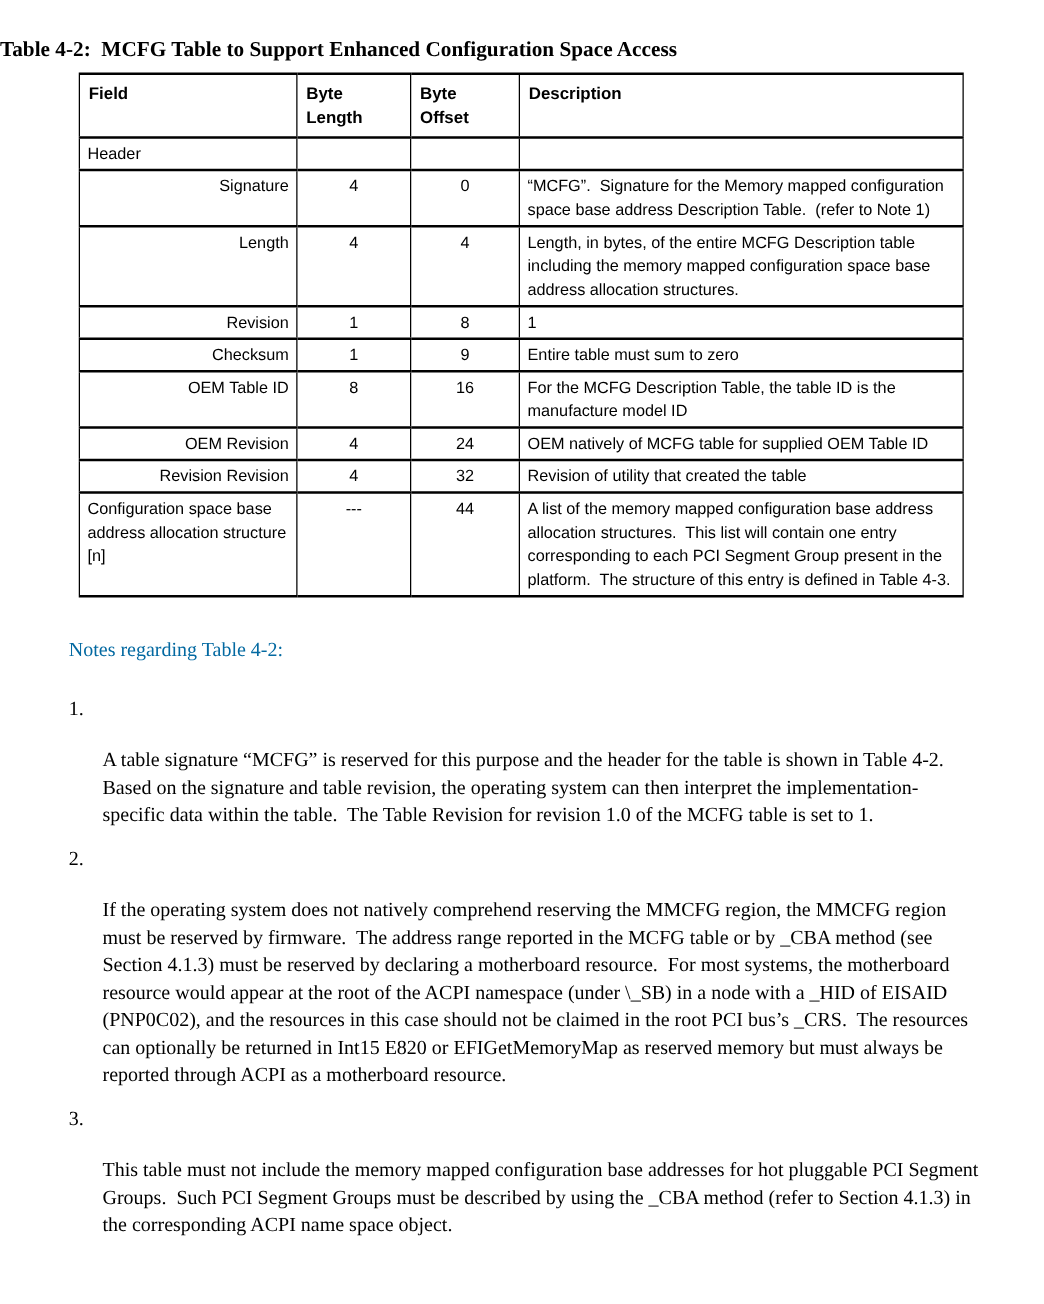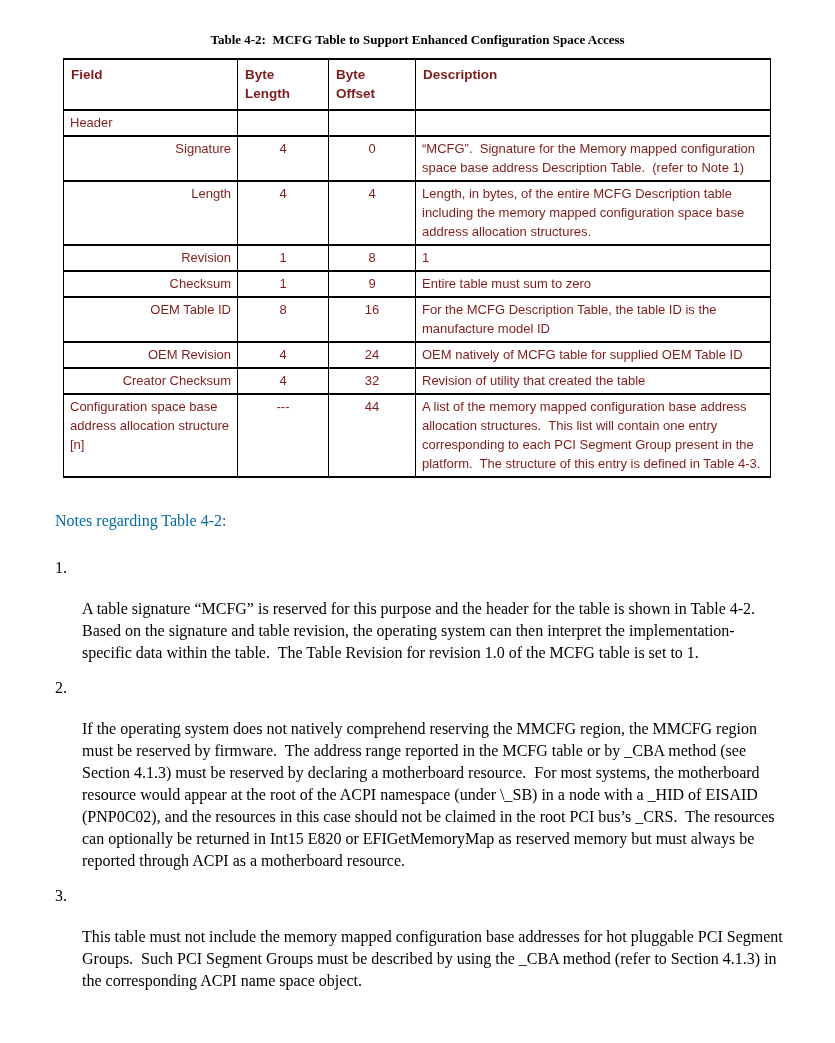--- a/index.html
+++ b/index.html
@@ -13,36 +13,35 @@
   .page {
     position: relative;
     width: 835px;
     height: 1043px;
     box-sizing: border-box;
     padding-top: 30px;
     background: #ffffff;
     color: #000000;
   }
   .caption {
-    text-align: center;
     font-family: "Liberation Serif", serif;
     font-weight: bold;
-    font-size: 13px;
+    font-size: 17px;
     line-height: 20px;
     white-space: pre;
     color: #000000;
   }
   table.spec {
     table-layout: fixed;
     border-collapse: collapse;
     margin: 8px 0 0 63px;
     width: 707px;
     font-family: "Liberation Sans", sans-serif;
     font-size: 13px;
-    color: #7f1d1d;
+    color: #000000;
     border-top: 2px solid #000;
     border-bottom: 2px solid #000;
     border-left: 1px solid #000;
     border-right: 1px solid #000;
   }
   table.spec th, table.spec td {
     border-left: 1px solid #000;
     border-right: 1px solid #000;
     border-bottom: 2px solid #000;
     border-top: 2px solid #000;
@@ -154,21 +153,21 @@
           <td class="col-num">16</td>
           <td class="col-desc">For the MCFG Description Table, the table ID is the manufacture model ID</td>
         </tr>
         <tr>
           <td class="col-field indented">OEM Revision</td>
           <td class="col-num">4</td>
           <td class="col-num">24</td>
           <td class="col-desc">OEM natively of MCFG table for supplied OEM Table ID</td>
         </tr>
         <tr>
-          <td class="col-field indented">Creator Checksum</td>
+          <td class="col-field indented">Revision Revision</td>
           <td class="col-num">4</td>
           <td class="col-num">32</td>
           <td class="col-desc">Revision of utility that created the table</td>
         </tr>
         <tr>
           <td class="col-field">Configuration space base address allocation structure [n]</td>
           <td class="col-num">---</td>
           <td class="col-num">44</td>
           <td class="col-desc">A list of the memory mapped configuration base address allocation structures.  This list will contain one entry corresponding to each PCI Segment Group present in the platform.  The structure of this entry is defined in Table 4-3.</td>
         </tr>

